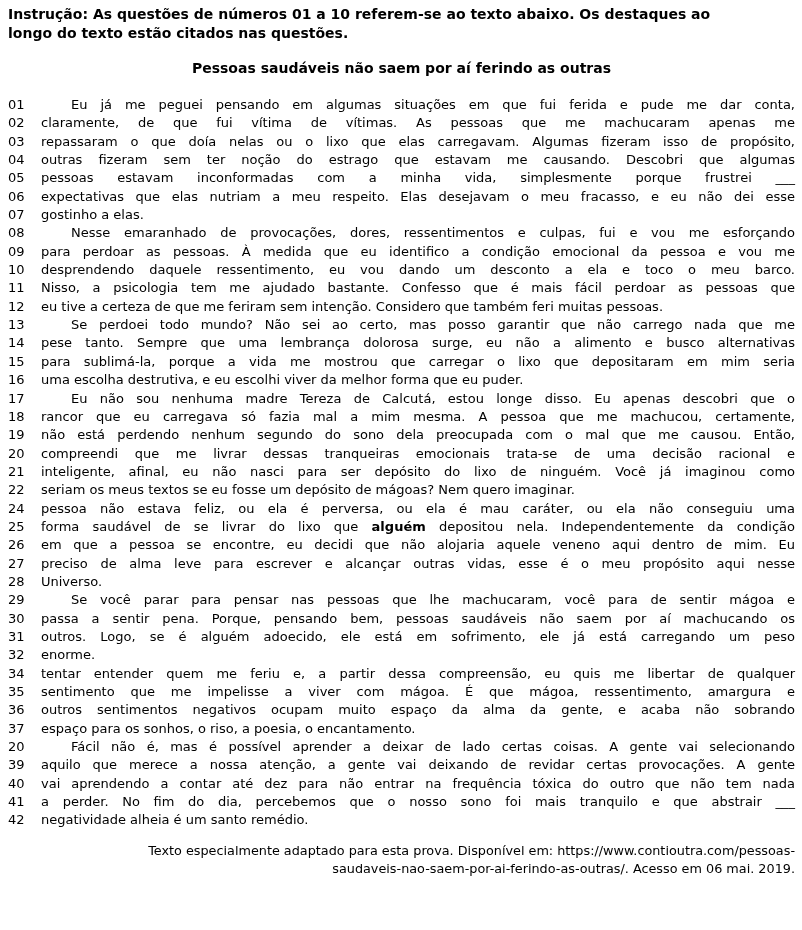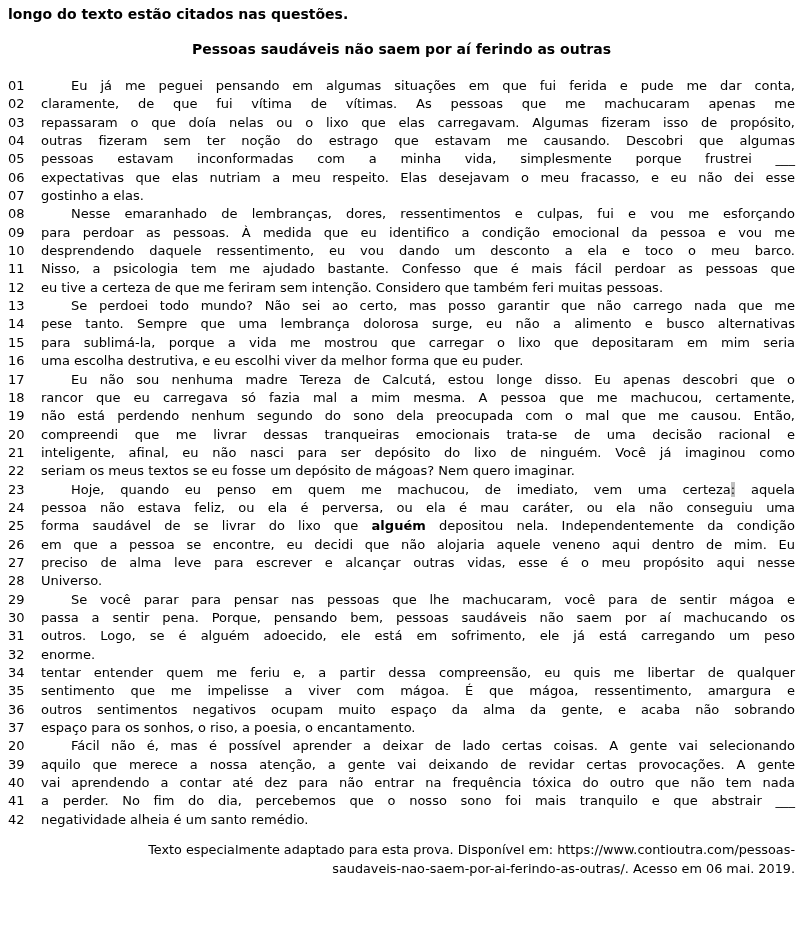--- a/index.html
+++ b/index.html
@@ -53,20 +53,21 @@
     font-size: 12.8px;
     line-height: 18.5px;
   }
 </style>
 </head>
 <body>
 
 <div class="page">
 
   <div class="instruction">
+    <div>Instrução: As questões de números 01 a 10 referem-se ao texto abaixo. Os destaques ao</div>
     <div>longo do texto estão citados nas questões.</div>
   </div>
 
   <div class="title">Pessoas saudáveis não saem por aí ferindo as outras</div>
 
   <div class="passage" id="passage">
       <div class="tline indent">
         <span class="lnum">01</span>
         <div class="ltext">Eu já me peguei pensando em algumas situações em que fui ferida e pude me dar conta,</div>
       </div>
@@ -89,21 +90,21 @@
       <div class="tline">
         <span class="lnum">06</span>
         <div class="ltext">expectativas que elas nutriam a meu respeito. Elas desejavam o meu fracasso, e eu não dei esse</div>
       </div>
       <div class="tline last">
         <span class="lnum">07</span>
         <div class="ltext">gostinho a elas.</div>
       </div>
       <div class="tline indent">
         <span class="lnum">08</span>
-        <div class="ltext">Nesse emaranhado de lembranças, dores, ressentimentos e culpas, fui e vou me esforçando</div>
+        <div class="ltext">Nesse emaranhado de provocações, dores, ressentimentos e culpas, fui e vou me esforçando</div>
       </div>
       <div class="tline">
         <span class="lnum">09</span>
         <div class="ltext">para perdoar as pessoas. À medida que eu identifico a condição emocional da pessoa e vou me</div>
       </div>
       <div class="tline">
         <span class="lnum">10</span>
         <div class="ltext">desprendendo daquele ressentimento, eu vou dando um desconto a ela e toco o meu barco.</div>
       </div>
       <div class="tline">
@@ -146,24 +147,20 @@
         <span class="lnum">20</span>
         <div class="ltext">compreendi que me livrar dessas tranqueiras emocionais trata-se de uma decisão racional e</div>
       </div>
       <div class="tline">
         <span class="lnum">21</span>
         <div class="ltext">inteligente, afinal, eu não nasci para ser depósito do lixo de ninguém. Você já imaginou como</div>
       </div>
       <div class="tline last">
         <span class="lnum">22</span>
         <div class="ltext">seriam os meus textos se eu fosse um depósito de mágoas? Nem quero imaginar.</div>
-      </div>
-      <div class="tline indent">
-        <span class="lnum">23</span>
-        <div class="ltext"><span>Hoje, quando eu penso em quem me machucou, de imediato, vem uma certeza</span><span class="seg-hl">:</span><span> aquela</span></div>
       </div>
       <div class="tline">
         <span class="lnum">24</span>
         <div class="ltext">pessoa não estava feliz, ou ela é perversa, ou ela é mau caráter, ou ela não conseguiu uma</div>
       </div>
       <div class="tline">
         <span class="lnum">25</span>
         <div class="ltext"><span>forma saudável de se livrar do lixo que </span><span class="seg-b">alguém</span><span> depositou nela. Independentemente da condição</span></div>
       </div>
       <div class="tline">

